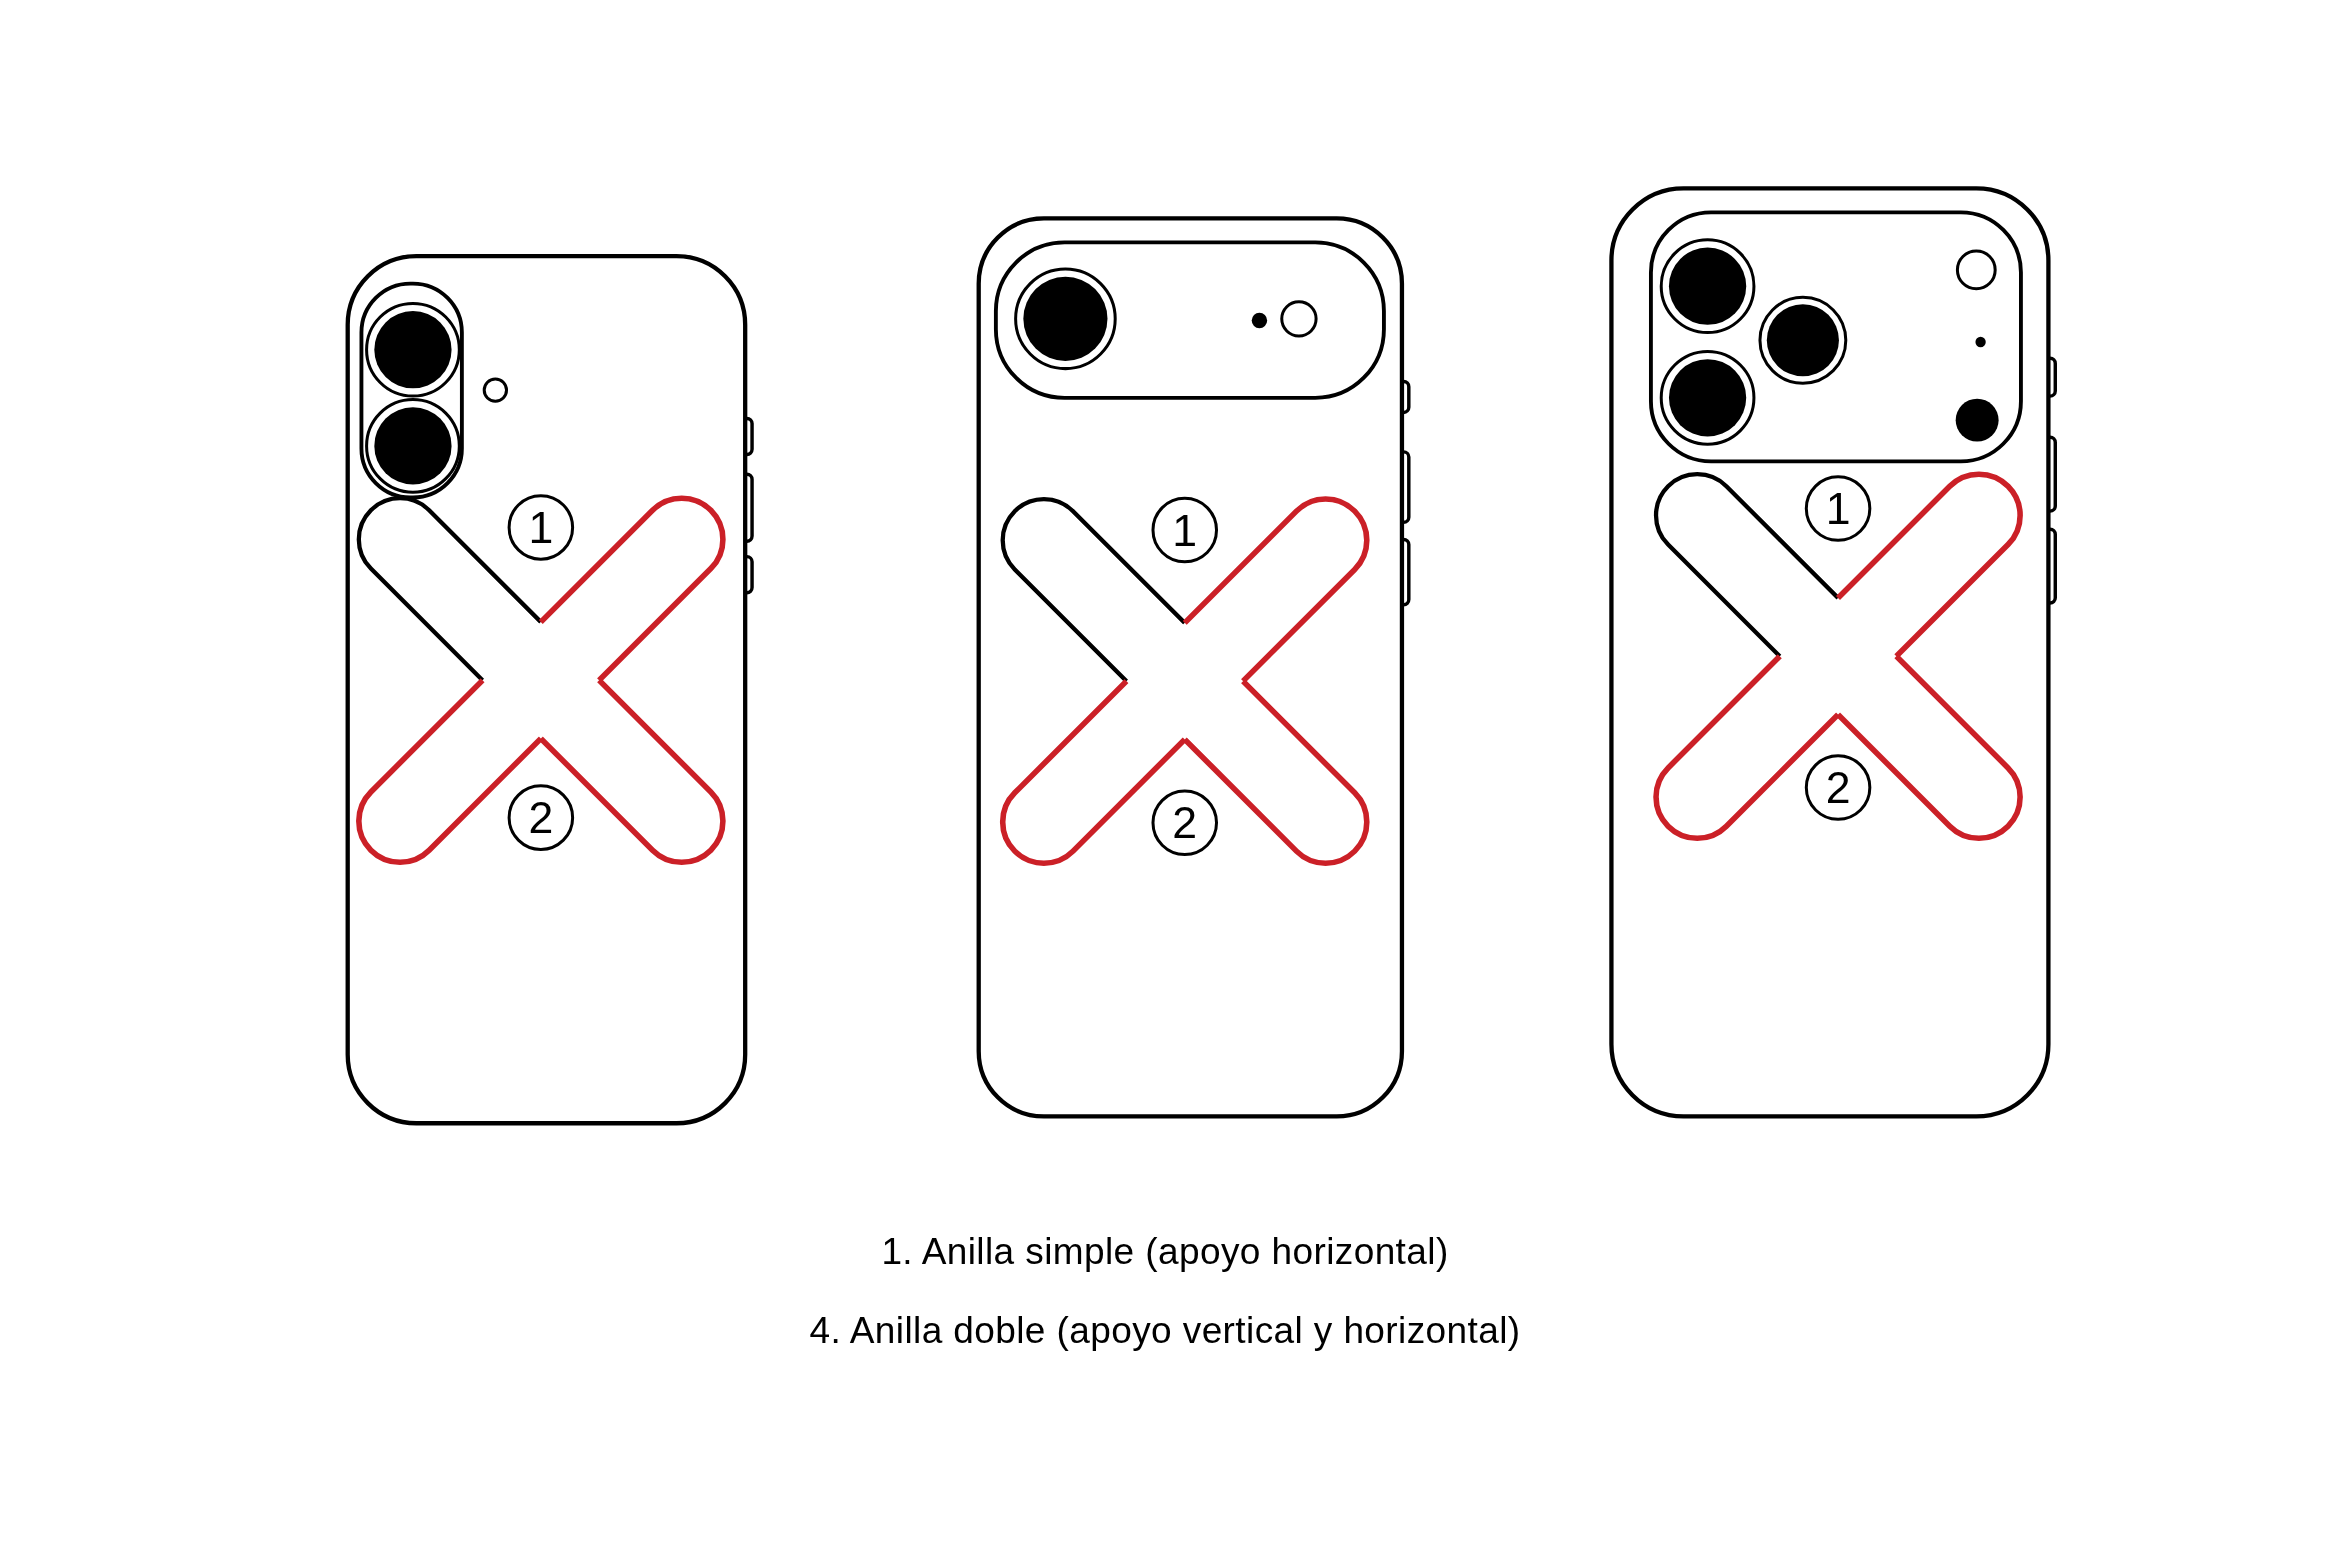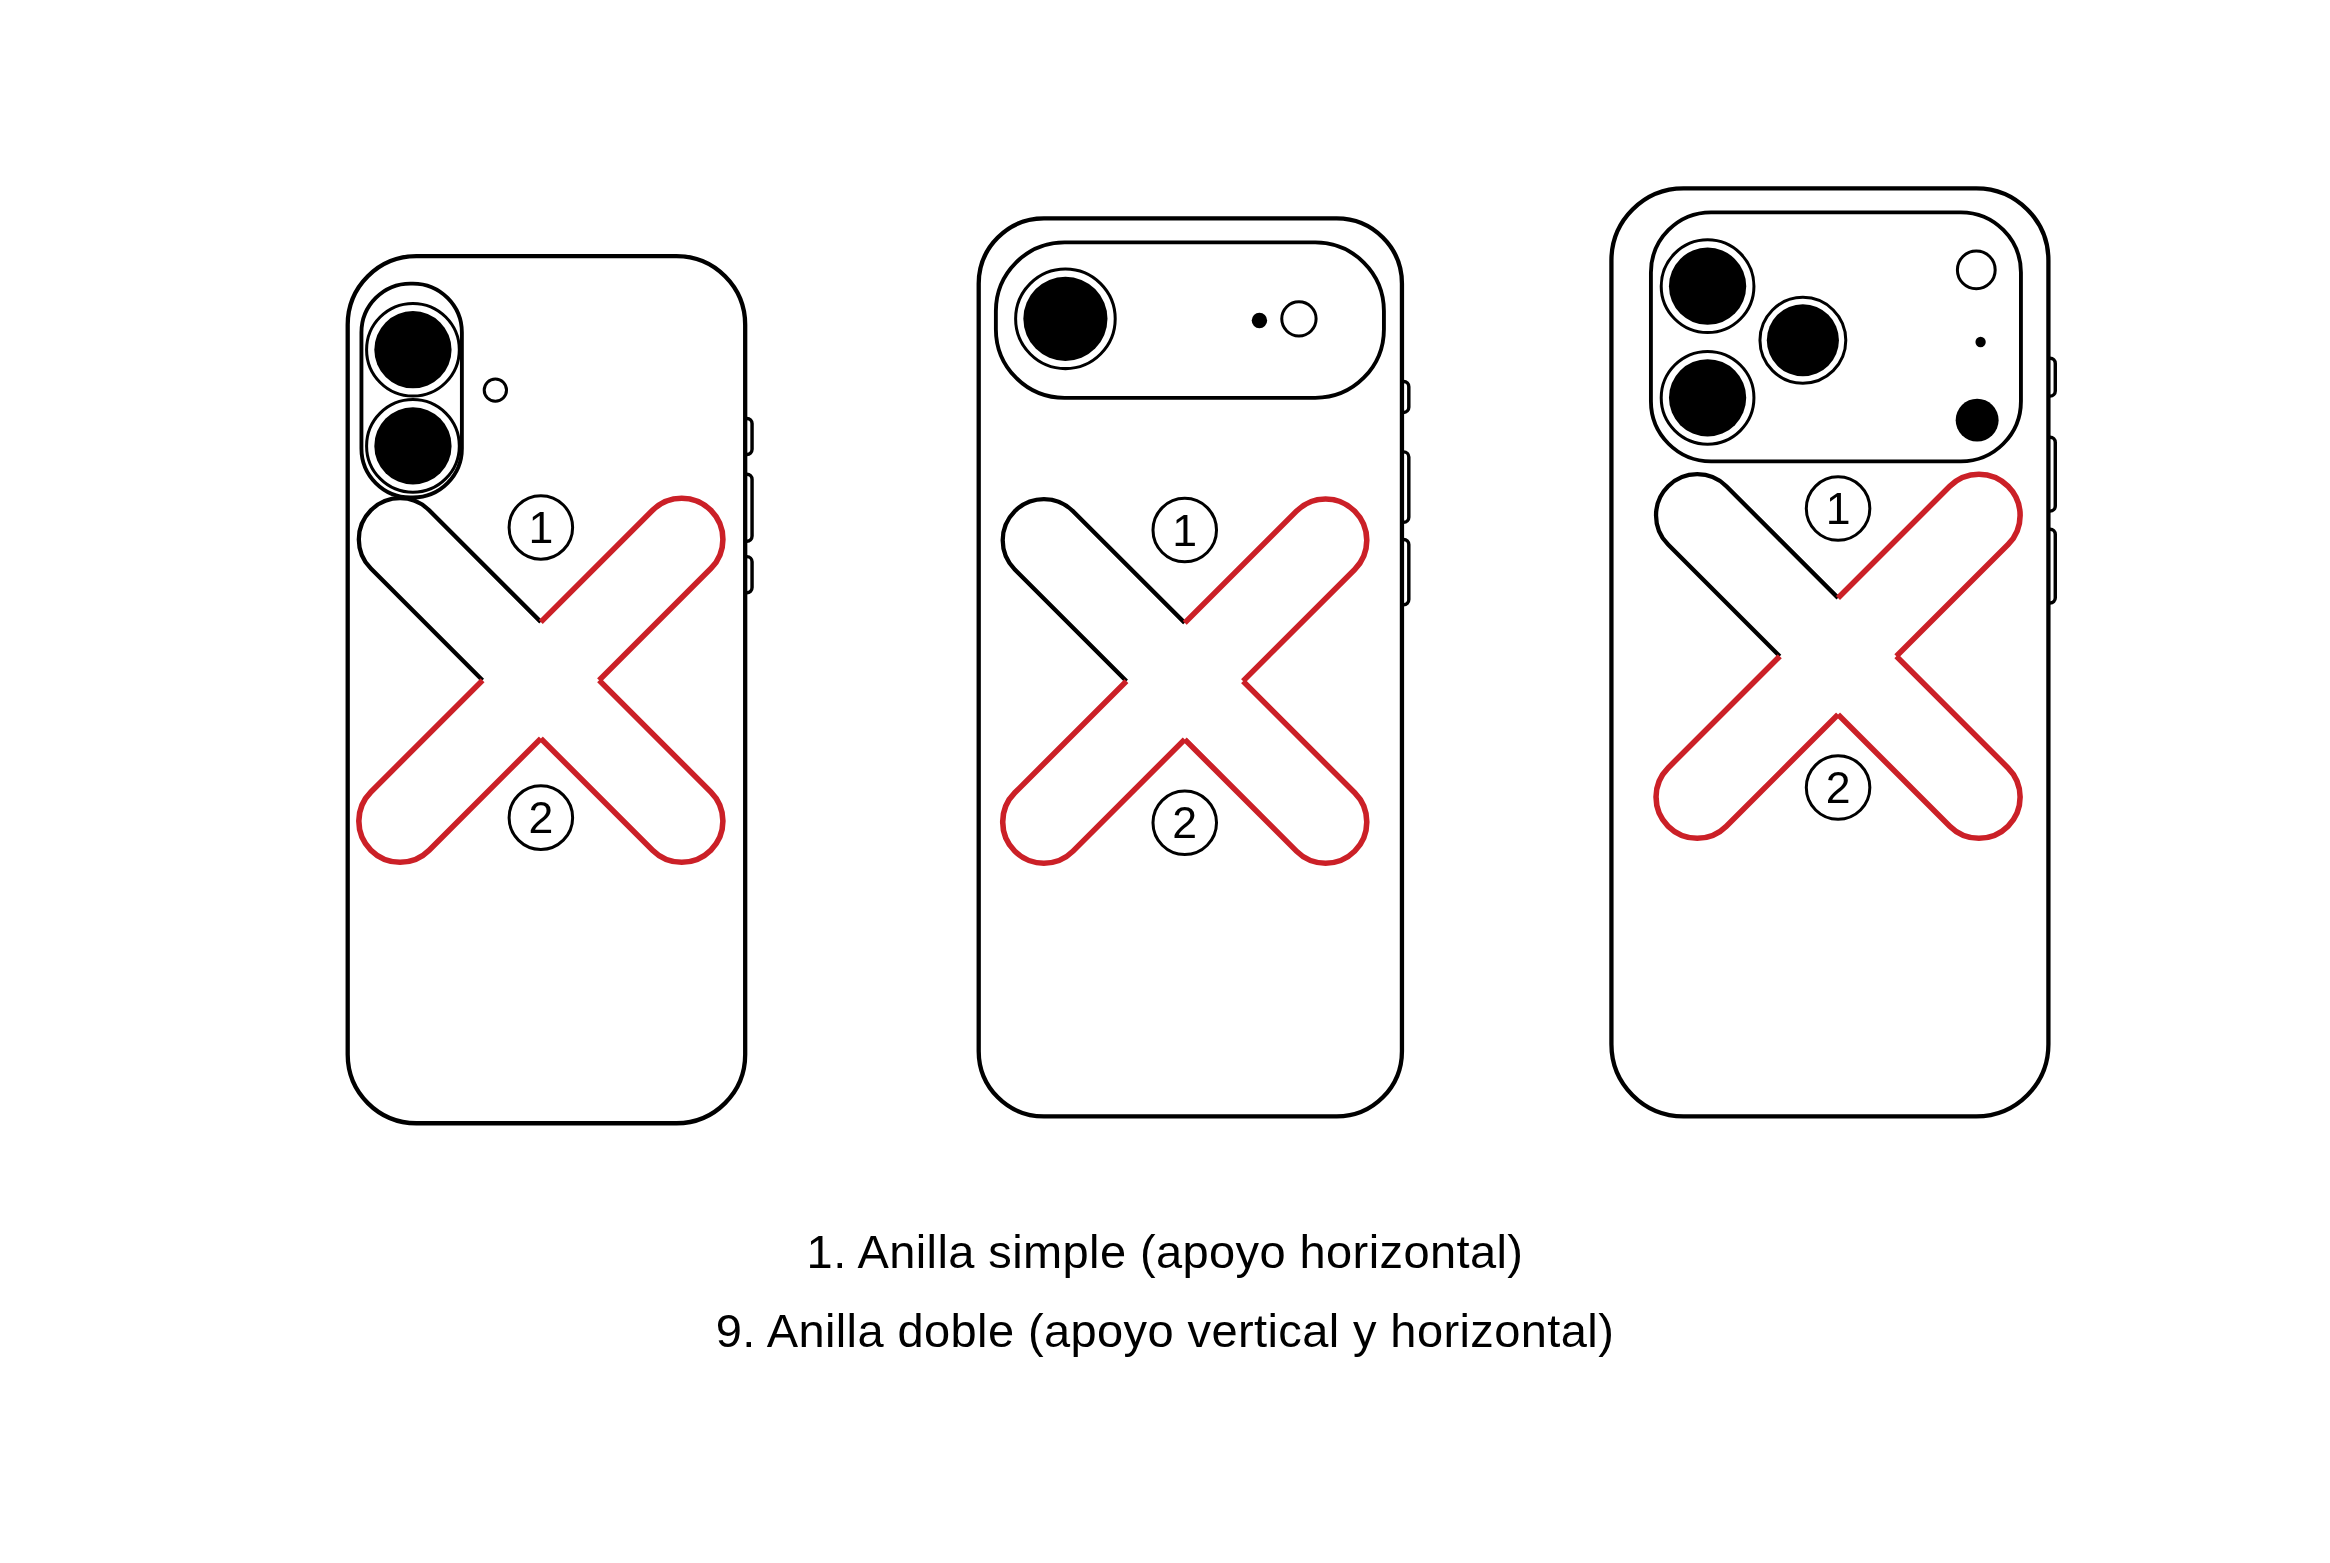--- a/index.html
+++ b/index.html
@@ -8,21 +8,21 @@
     position: relative; overflow: hidden;
     font-family: "Liberation Sans", sans-serif;
     color: #000;
   }
   .canvas { position: absolute; inset: 0; }
   .canvas svg { display: block; position: absolute; left: 0; top: 0; }
   .caption {
     position: absolute;
     top: 1212px; left: 0; width: 100%;
     text-align: center;
-    font-size: 47px;
+    font-size: 37px;
     line-height: 79px;
     letter-spacing: 0.4px;
     color: #000;
   }
   .badge-text {
     font-family: "Liberation Sans", sans-serif;
     font-size: 52px;
   }
 </style>
 </head>
@@ -142,16 +142,16 @@
       <g>
         <circle cx="0" cy="153" r="37" fill="#fff" stroke="#000" stroke-width="3.5"></circle>
         <text class="badge-text" x="0" y="153" text-anchor="middle" dominant-baseline="central" fill="#000">2</text>
       </g>
     </g>
   </g>
 </svg>
 
 <div class="caption">
   <div>1. Anilla simple (apoyo horizontal)</div>
-  <div>9. Anilla doble (apoyo vertical y horizontal)</div>
+  <div>4. Anilla doble (apoyo vertical y horizontal)</div>
 </div>
 </div>
 
 
 </body></html>

